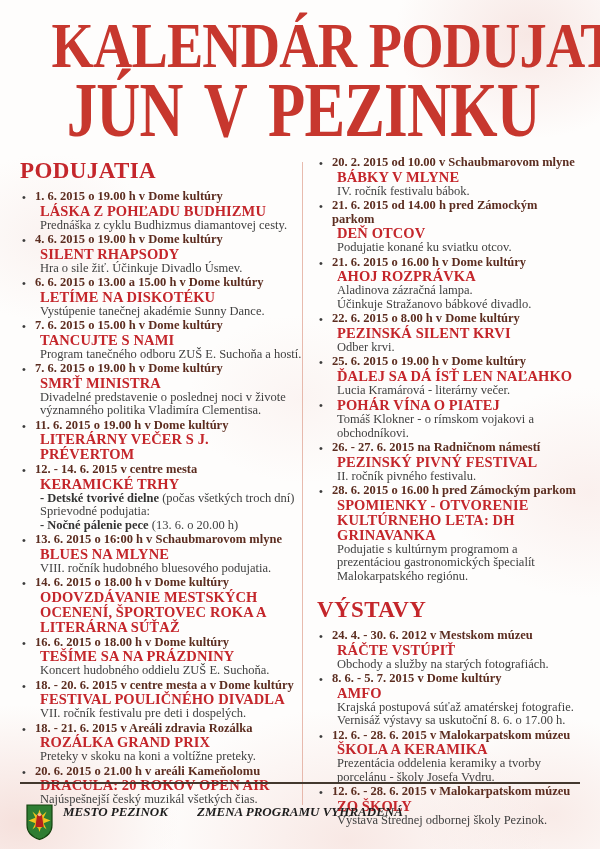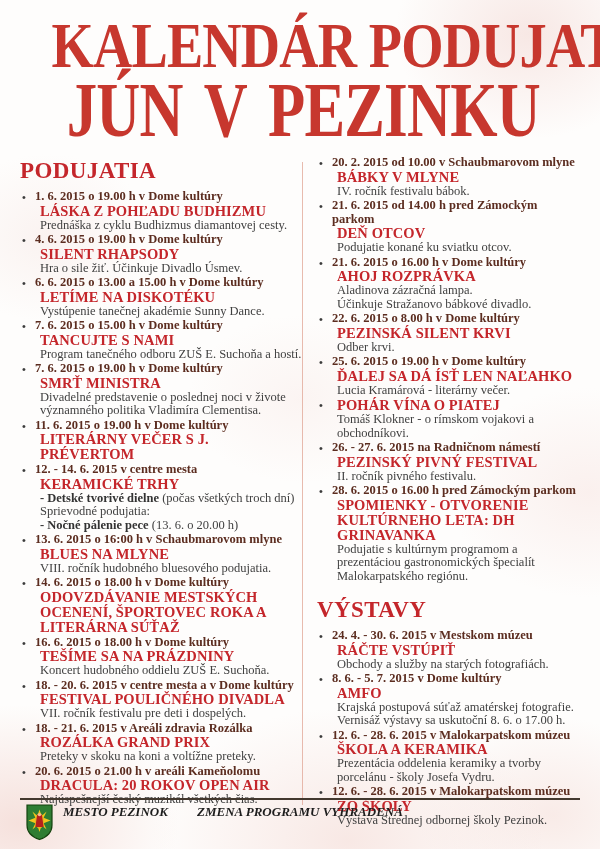--- a/index.html
+++ b/index.html
@@ -38,21 +38,21 @@
   .event{display:flex;margin-bottom:1px;padding-left:2px;}
   .bullet{width:13px;flex:none;font-size:11px;line-height:13px;padding-top:1px;color:#3b3b3b;font-family:"Liberation Sans",sans-serif;}
   .event-body{flex:1;min-width:0;}
   .event-date{font-weight:bold;font-size:12.5px;line-height:13.5px;color:#5c2d20;}
   .event-title{font-weight:bold;font-size:14.5px;line-height:15px;color:#c4262b;padding-left:5px;letter-spacing:.1px;}
   .event-desc{font-size:12.5px;line-height:13.5px;color:#414141;padding-left:5px;}
   .sub-bold{font-weight:bold;color:#333;}
   
   .footer{
     position:absolute;left:20px;right:20px;bottom:8px;
-    border-top:2px solid #43382e;padding-top:4px;
+    border-top:2px solid #43382e;padding-top:20px;
     display:flex;align-items:flex-start;
   }
   .logo{flex:none;margin-left:6px;}
   .footer-text{flex:1;margin-left:10px;font-style:italic;font-weight:bold;color:#1d1d1d;}
   .footer-row1{display:flex;font-size:13px;line-height:16px;}
   .footer-org{width:134px;flex:none;}
   .footer-row2{font-size:12.5px;line-height:16px;white-space:nowrap;}
   .footer-link{text-decoration:underline;margin:0 3px;cursor:pointer;}
 </style>
 </head>
@@ -287,21 +287,21 @@
             </div>
           </div>
         </div>
 
       <h2 class="section-heading vystavy">VÝSTAVY</h2>
       <div class="event-list">
 
           <div class="event">
             <span class="bullet">•</span>
             <div class="event-body">
-              <div class="event-date">24. 4. - 30. 6. 2015 v Mestskom múzeu</div>
+              <div class="event-date">24. 4. - 30. 6. 2012 v Mestskom múzeu</div>
               <div class="event-title">RÁČTE VSTÚPIŤ</div>
               <div class="event-desc">Obchody a služby na starých fotografiách.</div>
 
             </div>
           </div>
 
           <div class="event">
             <span class="bullet">•</span>
             <div class="event-body">
               <div class="event-date">8. 6. - 5. 7. 2015 v Dome kultúry</div>

